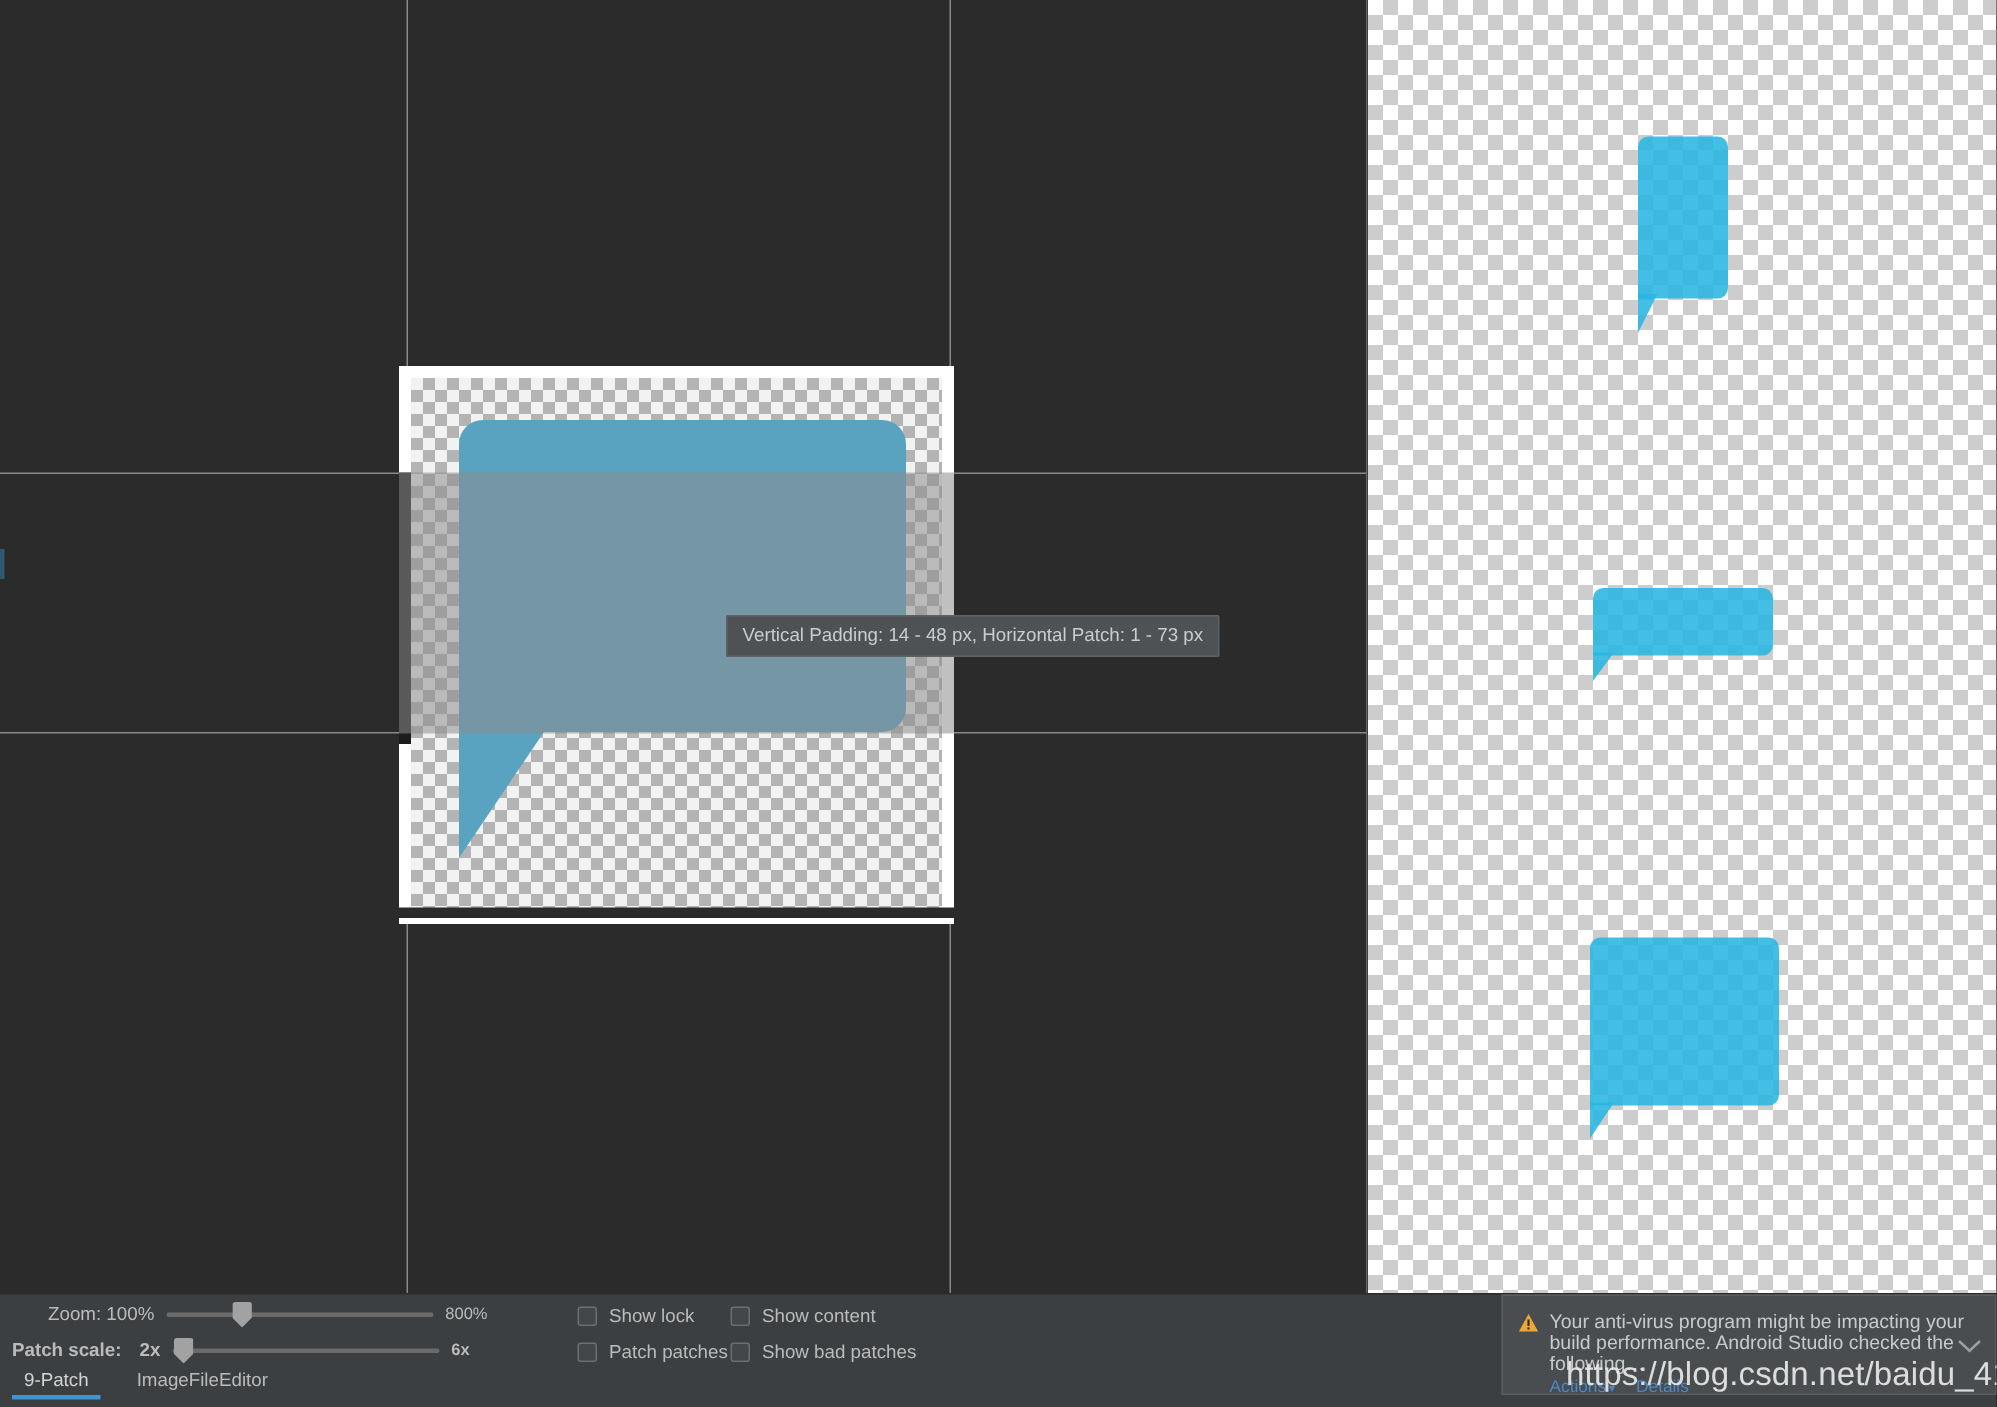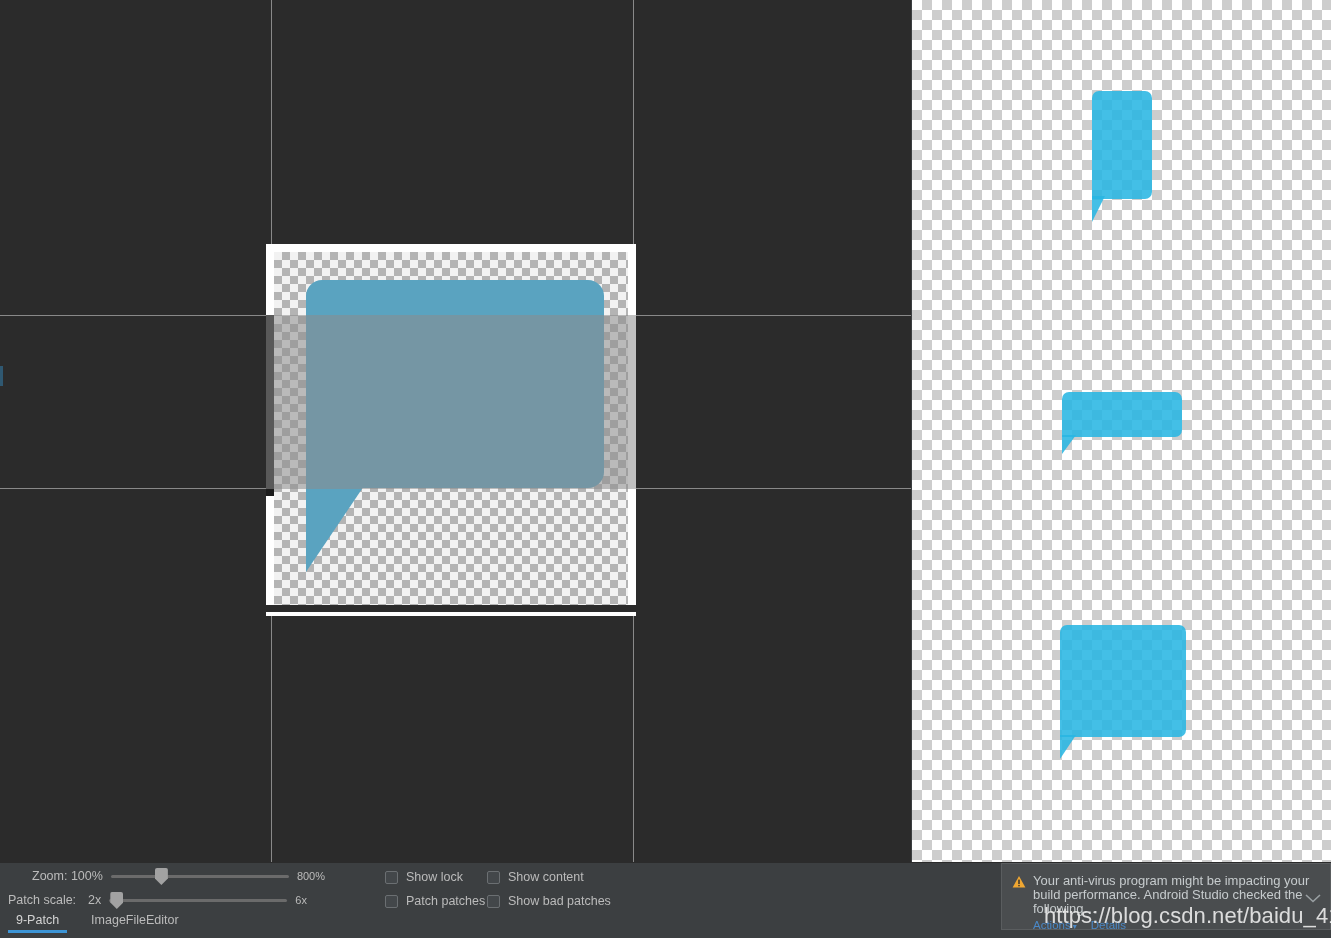--- a/index.html
+++ b/index.html
@@ -337,20 +337,21 @@
       <div id="bubble-art">
         <div class="bubble-body"></div>
         <div class="bubble-tail"></div>
       </div>
 
       <div class="border-black" style="left:-30px;bottom:4px;width:440px;height:7px;background:#2b2b2b;"></div>
     </div>
 
     <div id="patch-overlay"></div>
 
+    <div id="patch-tooltip">Vertical Padding: 14 - 48 px, Horizontal Patch: 1 - 73 px</div>
   </div>
 
   <div id="preview-panel">
     <div class="preview-bubble" style="left:180px; top:91px; width:60px; height:131px;">
       <div class="pb-body" style="height:108px;"></div>
       <div class="pb-tail" style="top:105px; border-left:13px solid rgba(41,182,227,0.88); border-bottom:26px solid transparent;"></div>
     </div>
 
     <div class="preview-bubble" style="left:150px; top:392px; width:120px; height:62px;">
       <div class="pb-body" style="height:45px;"></div>
@@ -367,21 +368,21 @@
 
     <div class="ctrl-row" style="left:32px; top:2px;">
       <span class="ctrl-label">Zoom: 100%</span>
       <div class="slider">
         <div class="track"></div>
         <div class="thumb" style="left:44px;"></div>
       </div>
       <span class="range-max">800%</span>
     </div>
 
-    <div class="ctrl-row" style="left:8px; top:26px;">
+    <div class="ctrl-row" style="left:8px; top:26px;font-weight:bold;">
       <span class="ctrl-label">Patch scale:</span>
       <span class="ctrl-label" style="margin-left:12px;">2x</span>
       <div class="slider">
         <div class="track"></div>
         <div class="thumb" style="left:1px;"></div>
       </div>
       <span class="range-max">6x</span>
     </div>
 
     <div class="checkbox-item" style="left:337px; top:4px;">

